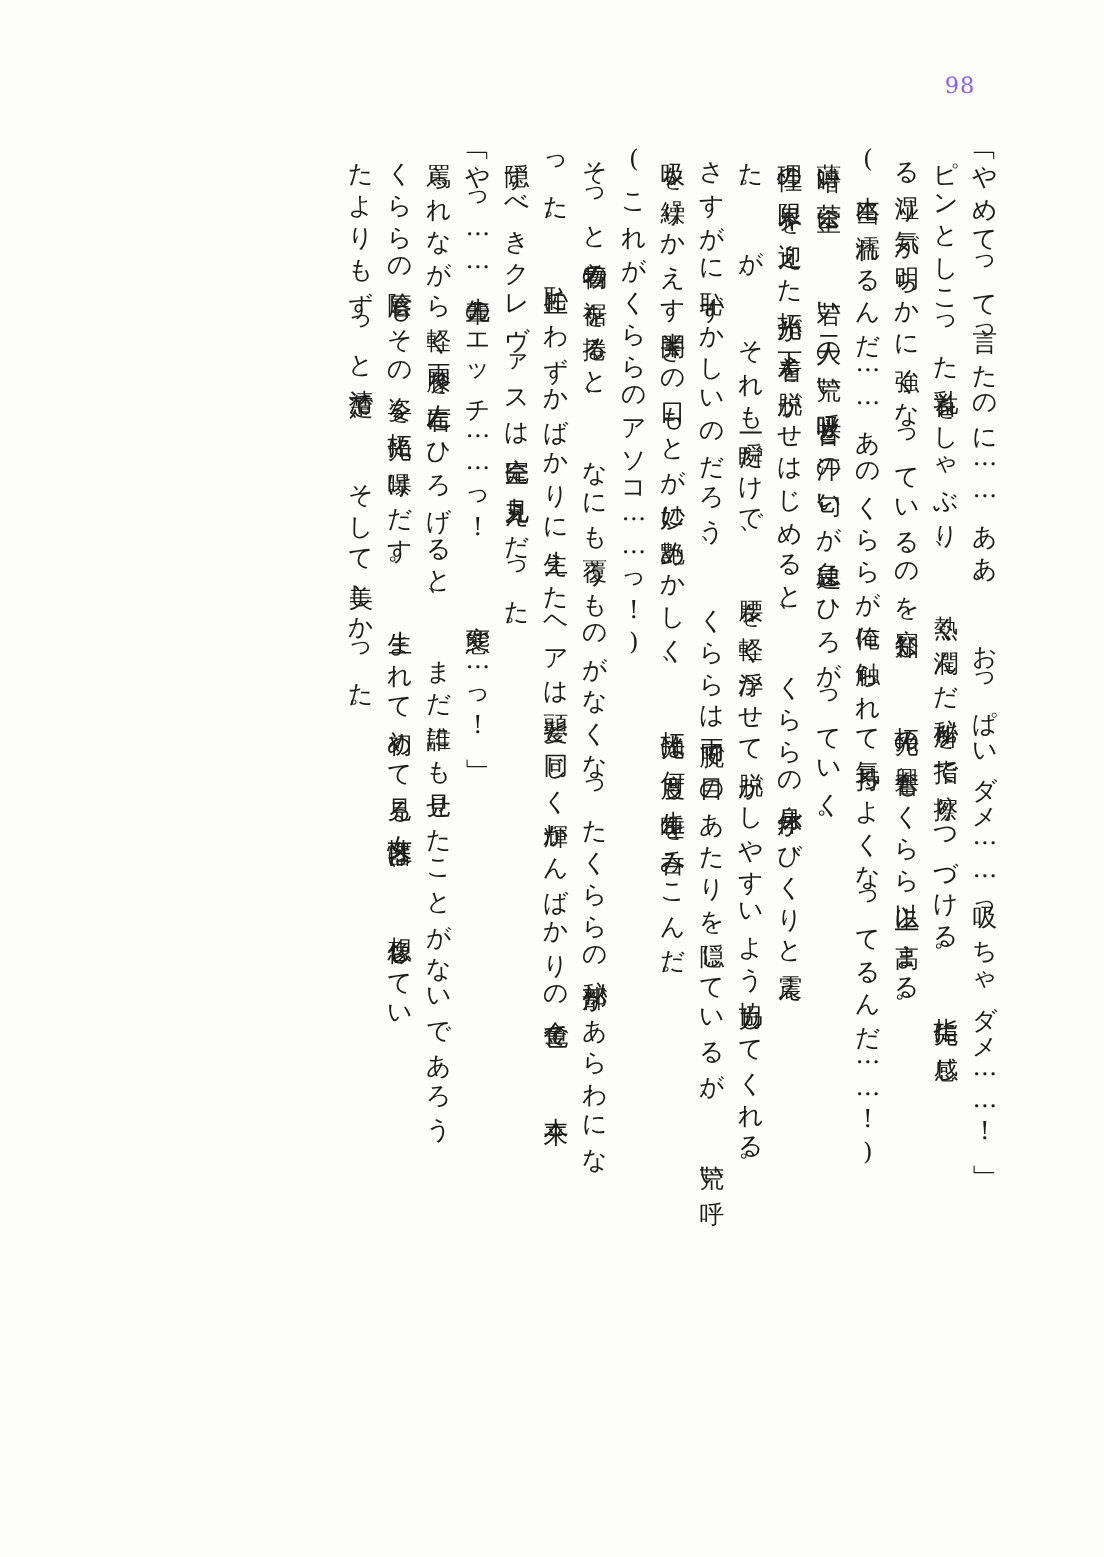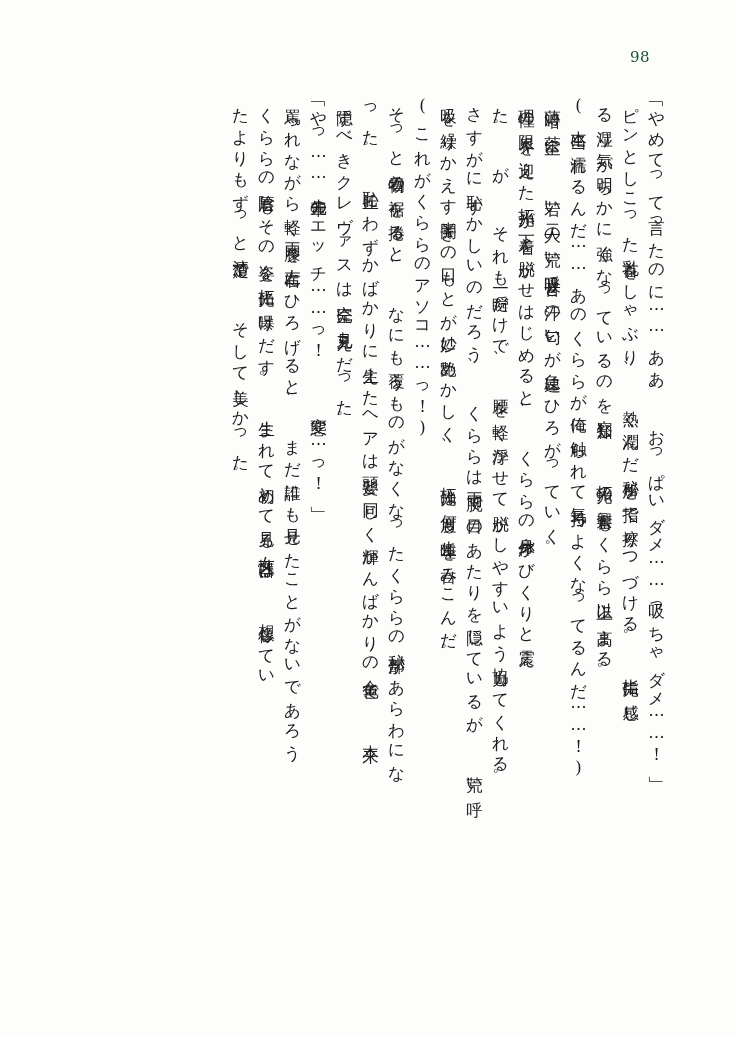--- a/index.html
+++ b/index.html
@@ -19,21 +19,21 @@
     width: 736px;
     height: 1038px;
     background: #fdfdfc;
     box-sizing: border-box;
   }
   .page-number {
     position: absolute;
     top: 48px;
     right: 86px;
     font-size: 15px;
-    color: #14532d;
+    color: #8b5cf6;
     letter-spacing: 0.5px;
     font-family: "DejaVu Serif", "Liberation Serif", serif;
   }
   .text-block {
     position: absolute;
     top: 96px;
     left: 72px;
     right: 72px;
     height: 880px;
     display: flex;

